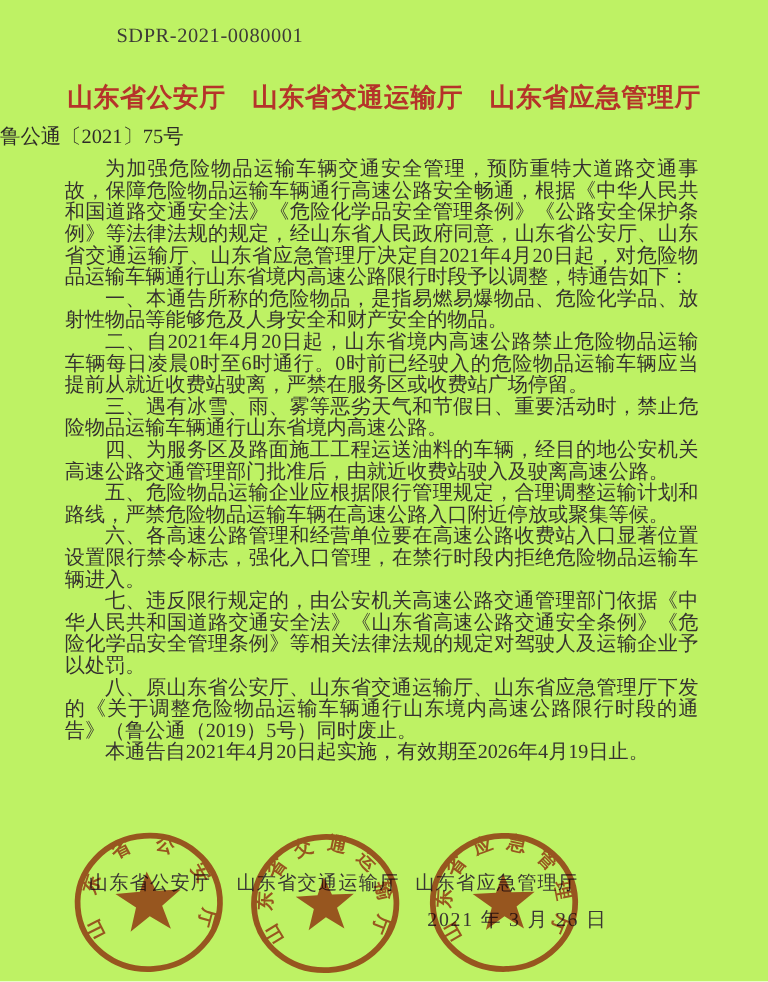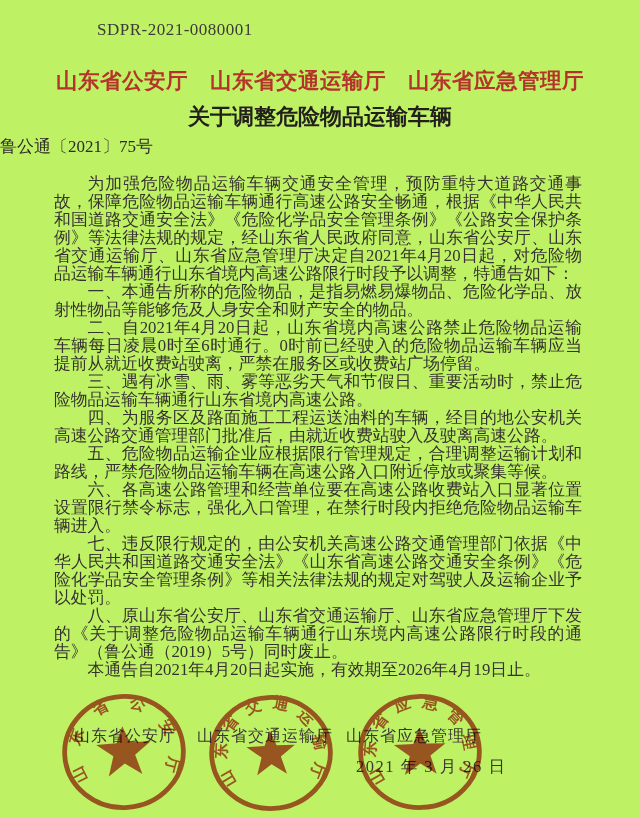--- a/index.html
+++ b/index.html
@@ -30,21 +30,21 @@
     color:#221f1d;
     line-height:26px;
   }
   .doc-number{
     margin-top:7px;
     text-align:left;
     font-size:17px;color:#2e2b28;
     line-height:20px;
   }
   .body-text{
-    margin-top:18px;
+    margin-top:8px;
     padding:0 58px 0 54px;
     font-size:16.8px;
     line-height:18px;
     text-align:justify;
     color:#363230;
   }
   .body-text p{margin:0;text-indent:2em;}
   .footer{position:absolute;left:0;top:0;width:640px;height:764px;pointer-events:none;}
   .signature{
     position:absolute;top:726px;
@@ -79,21 +79,20 @@
 </head>
 <body>
 
 <div class="page">
 
   <div class="doc-code">SDPR-2021-0080001</div>
 
   <div class="agencies">山东省公安厅　山东省交通运输厅　山东省应急管理厅</div>
 
   <div class="title">
-    <div>关于调整危险物品运输车辆</div>
   </div>
 
   <div class="doc-number">鲁公通〔2021〕75号</div>
 
   <div class="body-text">
     <p>为加强危险物品运输车辆交通安全管理，预防重特大道路交通事故，保障危险物品运输车辆通行高速公路安全畅通，根据《中华人民共和国道路交通安全法》《危险化学品安全管理条例》《公路安全保护条例》等法律法规的规定，经山东省人民政府同意，山东省公安厅、山东省交通运输厅、山东省应急管理厅决定自2021年4月20日起，对危险物品运输车辆通行山东省境内高速公路限行时段予以调整，特通告如下：</p>
     <p>一、本通告所称的危险物品，是指易燃易爆物品、危险化学品、放射性物品等能够危及人身安全和财产安全的物品。</p>
     <p>二、自2021年4月20日起，山东省境内高速公路禁止危险物品运输车辆每日凌晨0时至6时通行。0时前已经驶入的危险物品运输车辆应当提前从就近收费站驶离，严禁在服务区或收费站广场停留。</p>
     <p>三、遇有冰雪、雨、雾等恶劣天气和节假日、重要活动时，禁止危险物品运输车辆通行山东省境内高速公路。</p>
     <p>四、为服务区及路面施工工程运送油料的车辆，经目的地公安机关高速公路交通管理部门批准后，由就近收费站驶入及驶离高速公路。</p>

